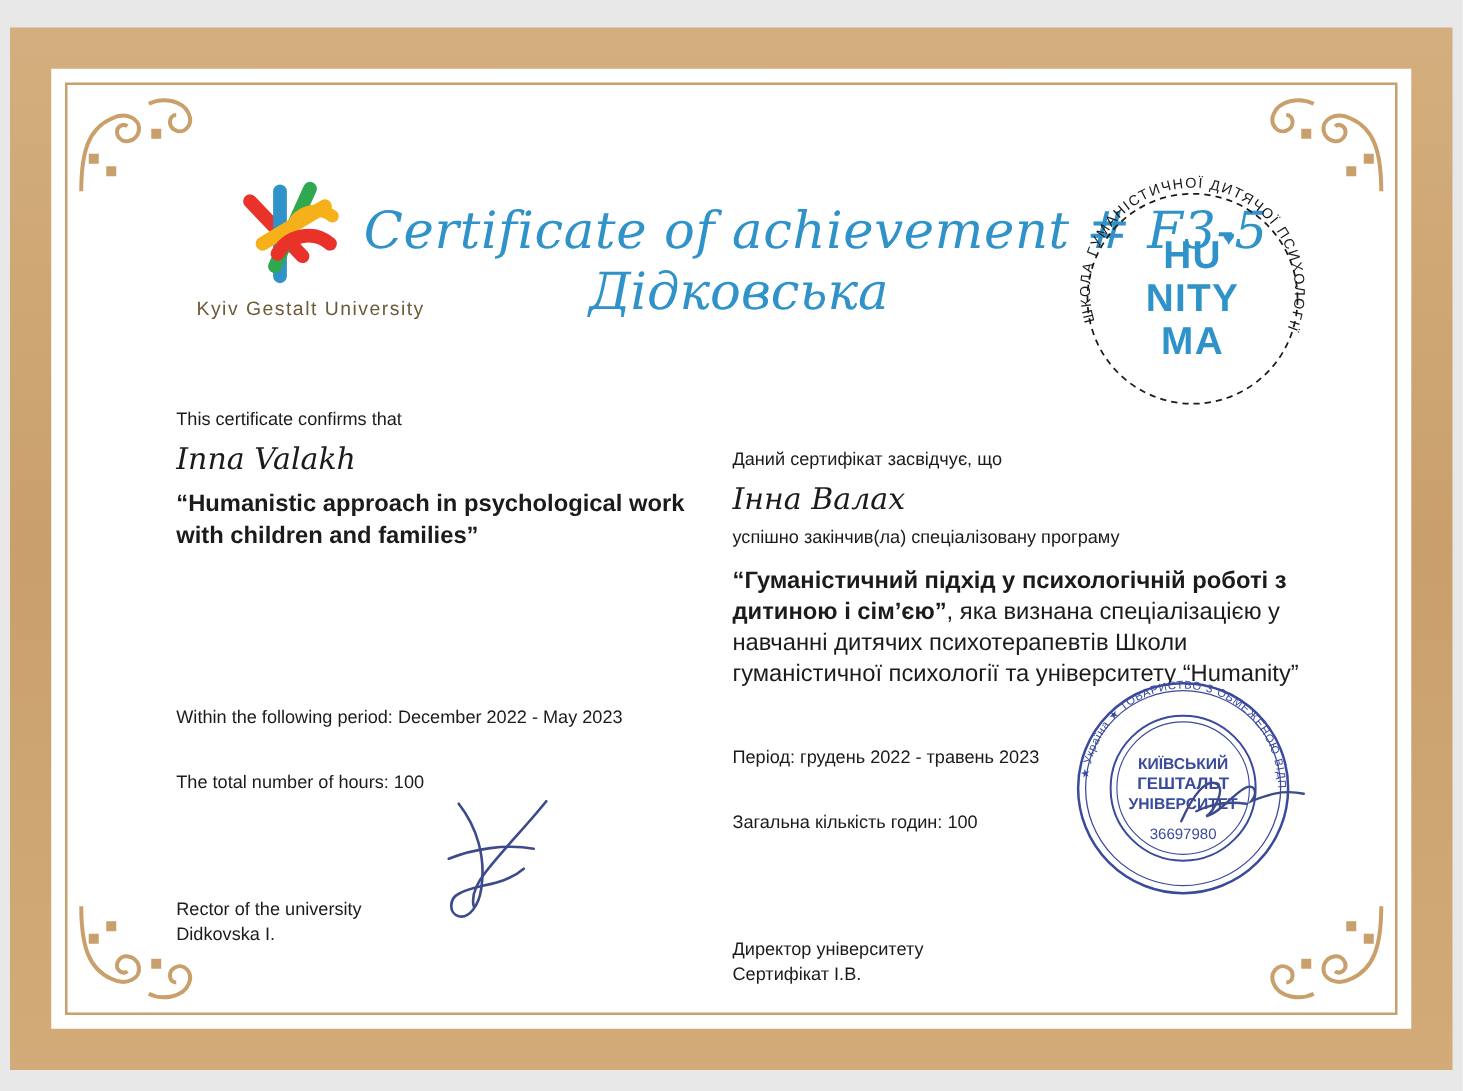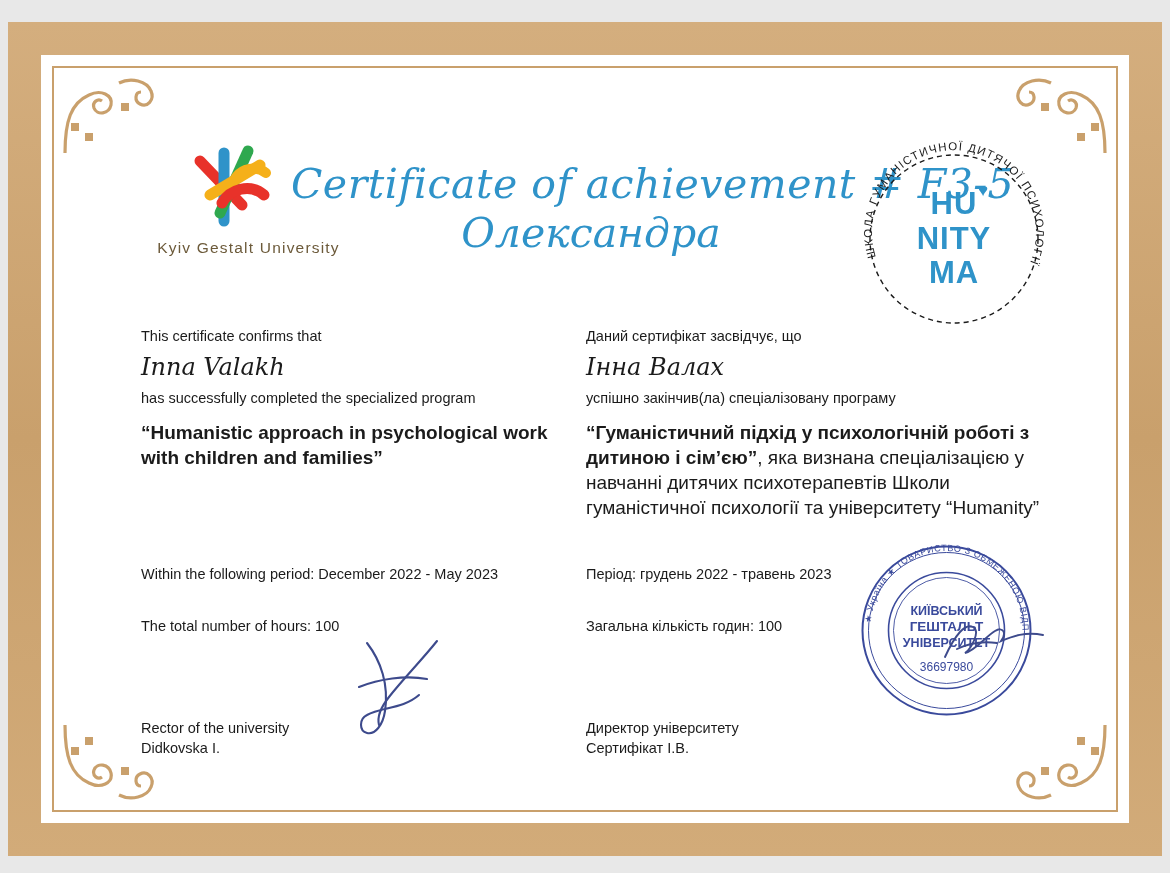--- a/index.html
+++ b/index.html
@@ -141,21 +141,21 @@
   }
 
   
   .col {
     position: absolute;
     top: 272px;
     width: 420px;
     color: #1b1b1b;
   }
   .col.left  { left: 100px; }
-  .col.right { left: 545px; width: 480px; }
+  .col.right { left: 545px; width: 480px; margin-top: 32px; }
 
   .small {
     font-size: 14.5px;
     color: #1b1b1b;
     line-height: 1.35;
   }
   .name {
     font-family: "DejaVu Serif", serif;
     font-style: italic;
     font-size: 24px;
@@ -260,21 +260,21 @@
               <path d="M70 22 L20 52" stroke="#f5b01a" stroke-width="11" stroke-linecap="round"></path>
               <path d="M74 52 C60 40 40 46 32 60" stroke="#e8322a" stroke-width="11" fill="none" stroke-linecap="round"></path>
               <path d="M76 30 C66 22 52 26 46 34" stroke="#f5b01a" stroke-width="10" fill="none" stroke-linecap="round"></path>
             </svg>
           </div>
           <div class="logo-text">Kyiv Gestalt University</div>
         </div>
 
         <div class="title-block">
           <div class="title-en">Certificate of achievement # F3-5</div>
-          <div class="title-uk">Олександра</div>
+          <div class="title-uk">Дідковська</div>
         </div>
 
         <div class="humanity">
           <svg class="ring" viewBox="0 0 200 190" width="200" height="190">
             <defs>
               <path id="humRing" d="M 100,178 m -82,-74 a 82,82 0 1,1 164,0 a 82,82 0 1,1 -164,0" fill="none"></path>
               <path id="humArc" d="M 24,128 A 82,82 0 1 1 176,128" fill="none"></path>
             </defs>
             <circle cx="100" cy="104" r="84" fill="none" stroke="#1b1b1b" stroke-width="1.4" stroke-dasharray="5 4"></circle>
             <text font-family="'Liberation Sans',sans-serif" font-size="11.5" fill="#1b1b1b" letter-spacing="1.3">
@@ -286,21 +286,20 @@
             <div>HU</div>
             <div>NITY</div>
             <div>MA</div>
           </div>
         </div>
       </div>
 
       <div class="col left">
         <div class="small">This certificate confirms that</div>
         <div class="name">Inna Valakh</div>
-        <div class="small">has successfully completed the specialized program</div>
         <div class="program">“Humanistic approach in psychological work with children and families”</div>
 
         <div class="row-period small">Within the following period:  December 2022 - May 2023</div>
         <div class="row-hours small">The total number of hours: 100</div>
 
 
         <div class="row-rector">
           <div class="small">Rector of the university</div>
           <div class="small">Didkovska I.</div>
         </div>

